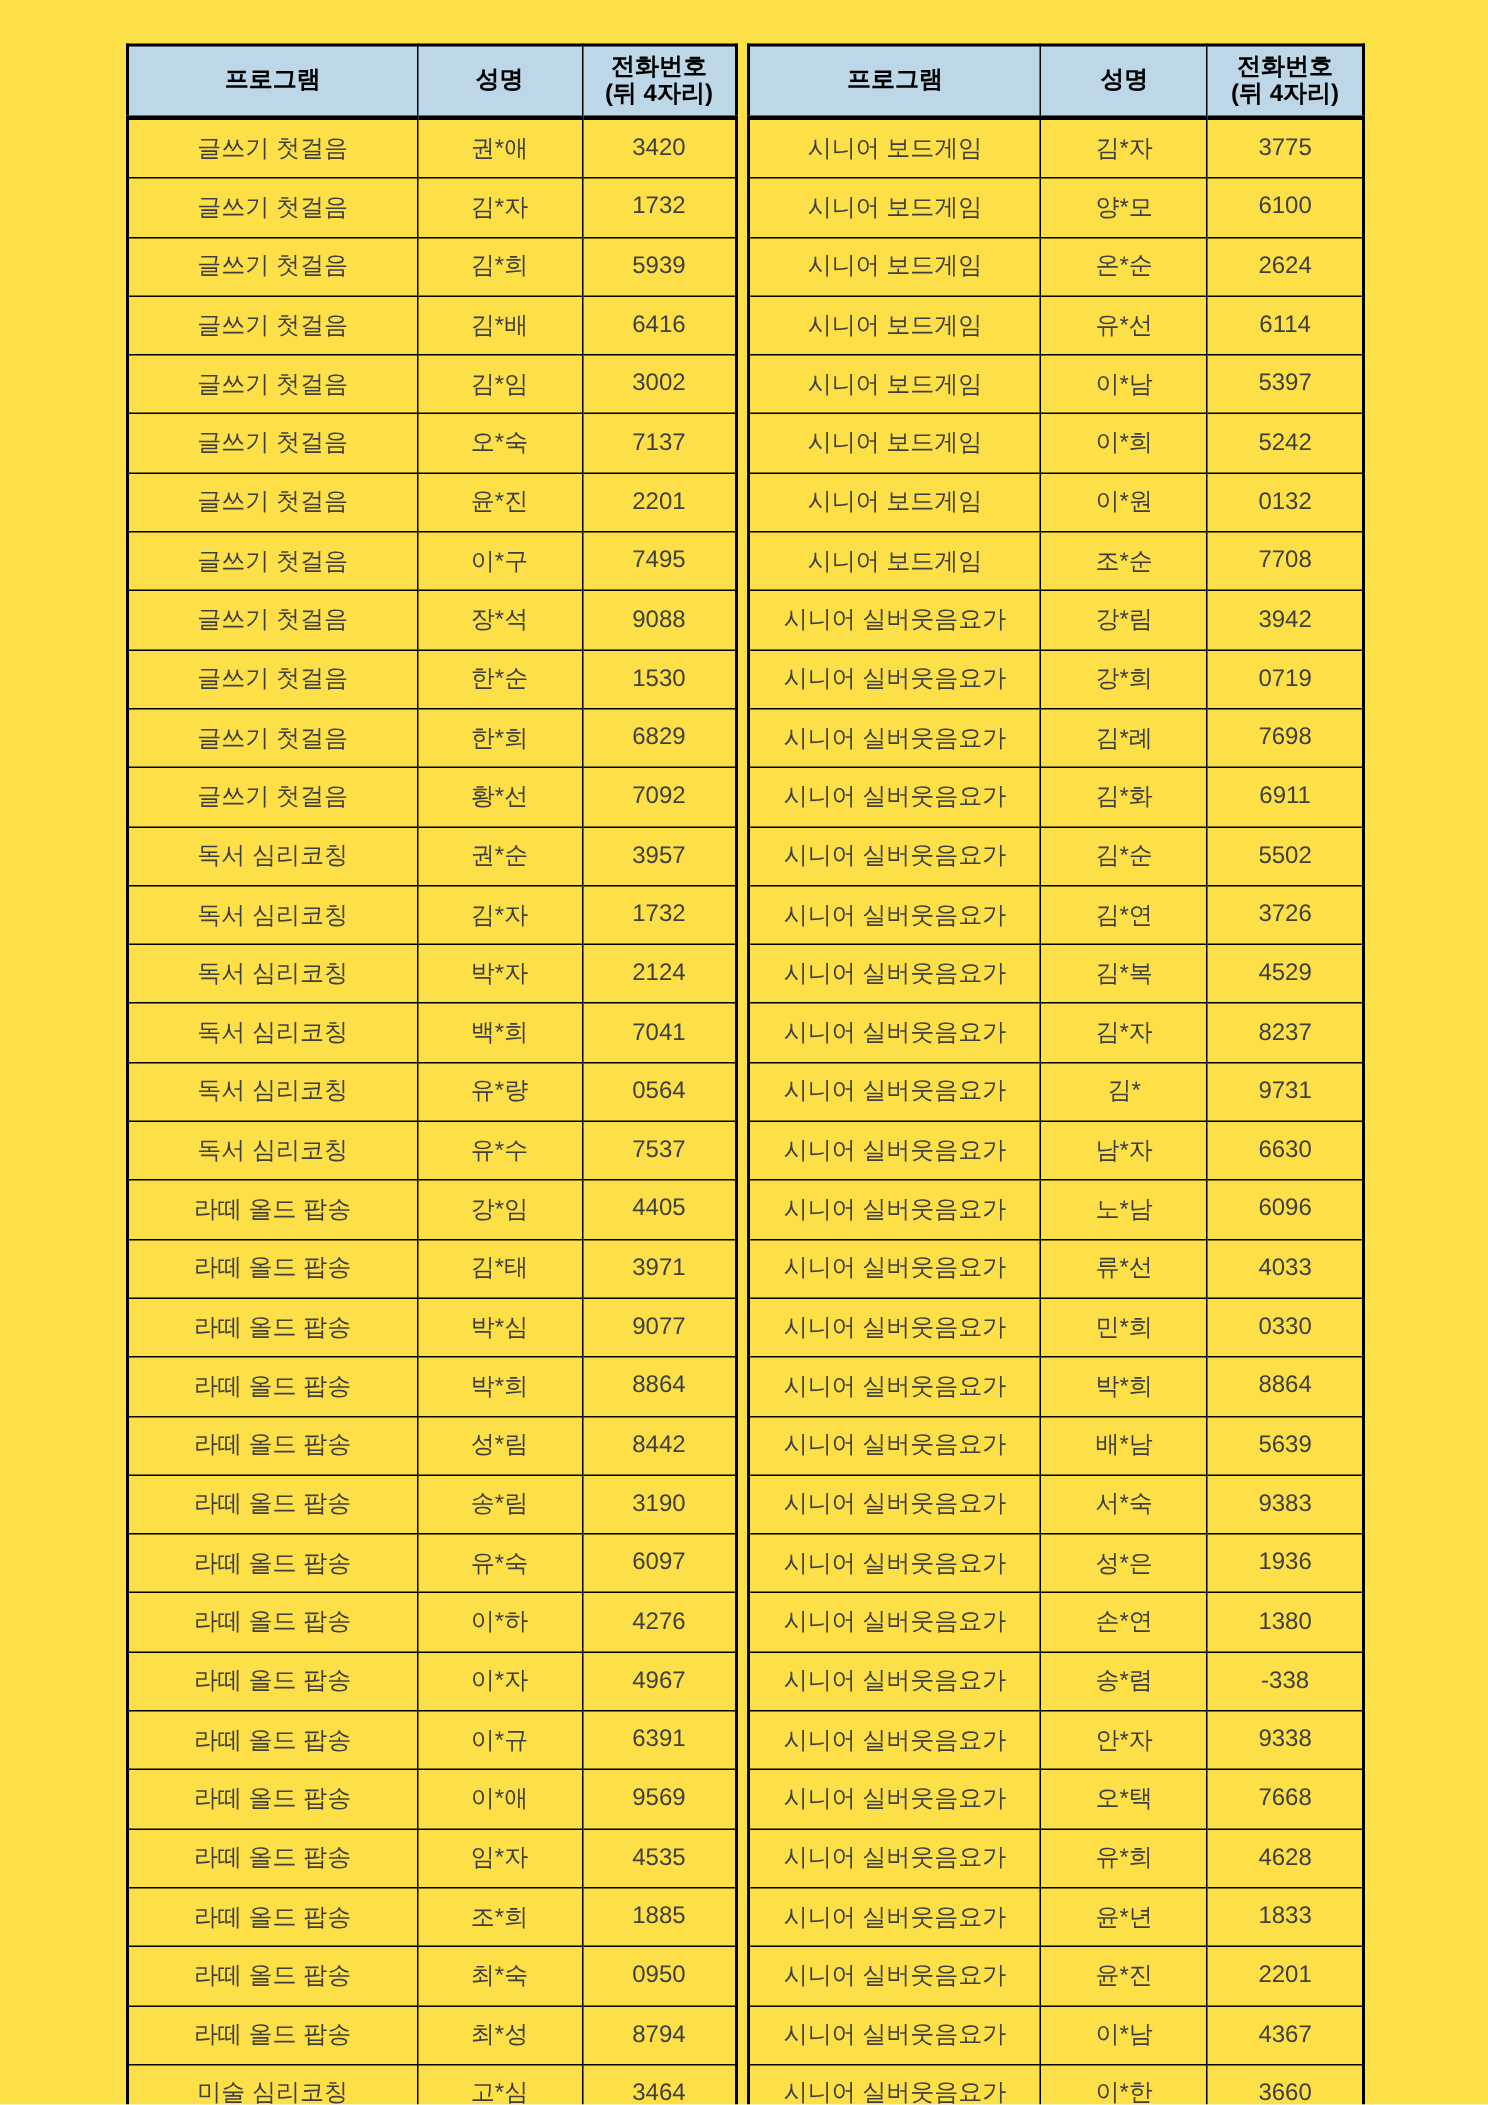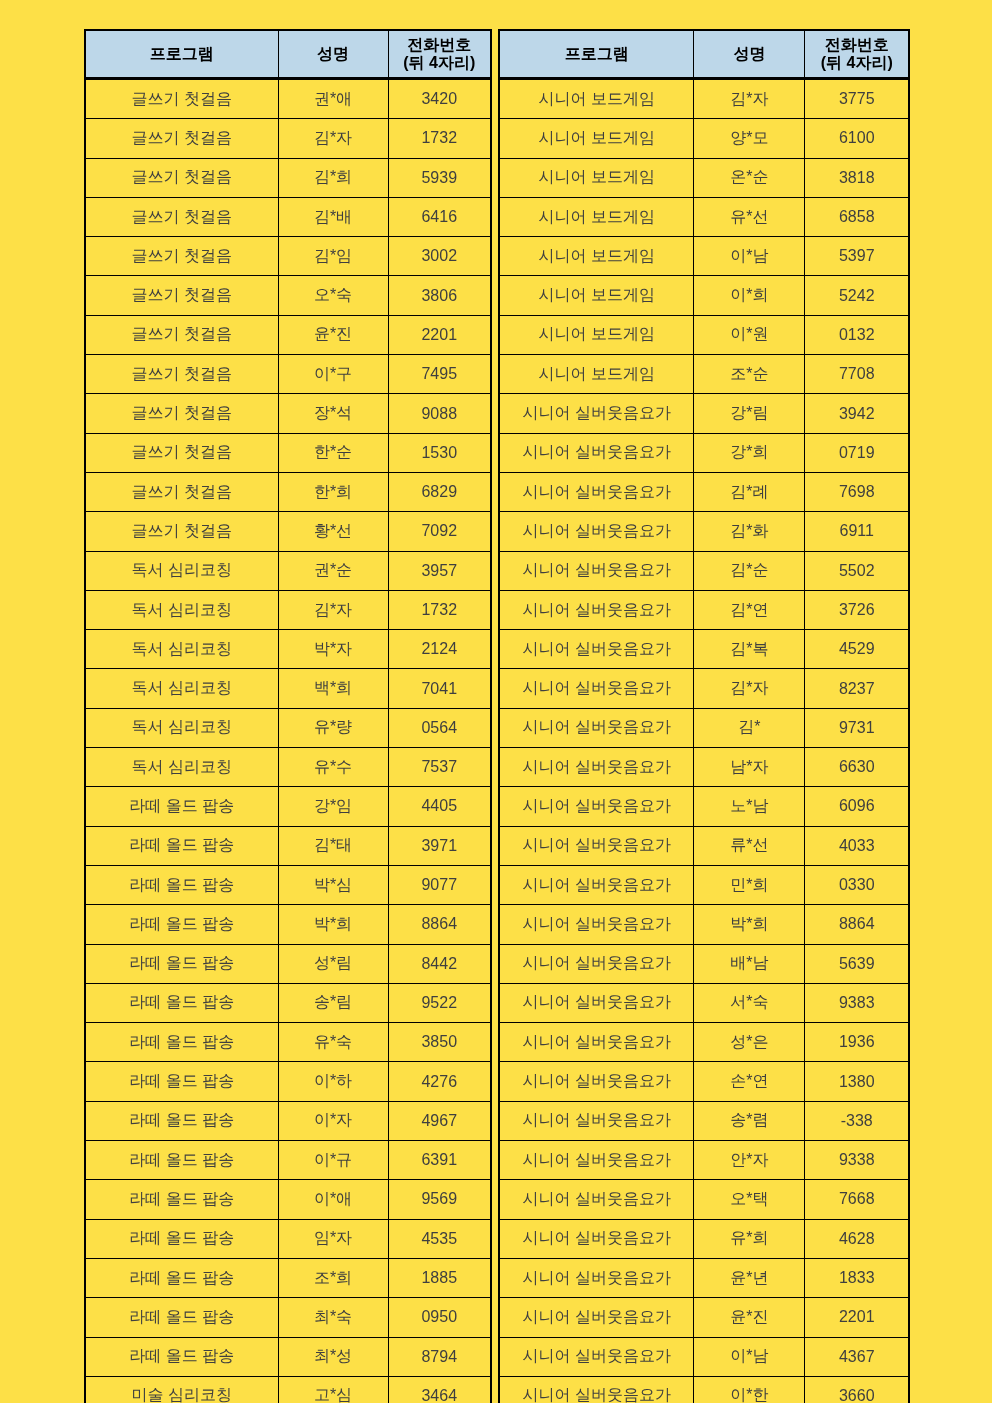--- a/index.html
+++ b/index.html
@@ -105,21 +105,21 @@
             <td>6416</td>
           </tr>
           <tr>
             <td>글쓰기 첫걸음</td>
             <td>김*임</td>
             <td>3002</td>
           </tr>
           <tr>
             <td>글쓰기 첫걸음</td>
             <td>오*숙</td>
-            <td>3806</td>
+            <td>7137</td>
           </tr>
           <tr>
             <td>글쓰기 첫걸음</td>
             <td>윤*진</td>
             <td>2201</td>
           </tr>
           <tr>
             <td>글쓰기 첫걸음</td>
             <td>이*구</td>
             <td>7495</td>
@@ -195,26 +195,26 @@
             <td>8864</td>
           </tr>
           <tr>
             <td>라떼 올드 팝송</td>
             <td>성*림</td>
             <td>8442</td>
           </tr>
           <tr>
             <td>라떼 올드 팝송</td>
             <td>송*림</td>
-            <td>9522</td>
+            <td>3190</td>
           </tr>
           <tr>
             <td>라떼 올드 팝송</td>
             <td>유*숙</td>
-            <td>3850</td>
+            <td>6097</td>
           </tr>
           <tr>
             <td>라떼 올드 팝송</td>
             <td>이*하</td>
             <td>4276</td>
           </tr>
           <tr>
             <td>라떼 올드 팝송</td>
             <td>이*자</td>
             <td>4967</td>
@@ -280,26 +280,26 @@
             <td>3775</td>
           </tr>
           <tr>
             <td>시니어 보드게임</td>
             <td>양*모</td>
             <td>6100</td>
           </tr>
           <tr>
             <td>시니어 보드게임</td>
             <td>온*순</td>
-            <td>3818</td>
+            <td>2624</td>
           </tr>
           <tr>
             <td>시니어 보드게임</td>
             <td>유*선</td>
-            <td>6858</td>
+            <td>6114</td>
           </tr>
           <tr>
             <td>시니어 보드게임</td>
             <td>이*남</td>
             <td>5397</td>
           </tr>
           <tr>
             <td>시니어 보드게임</td>
             <td>이*희</td>
             <td>5242</td>

